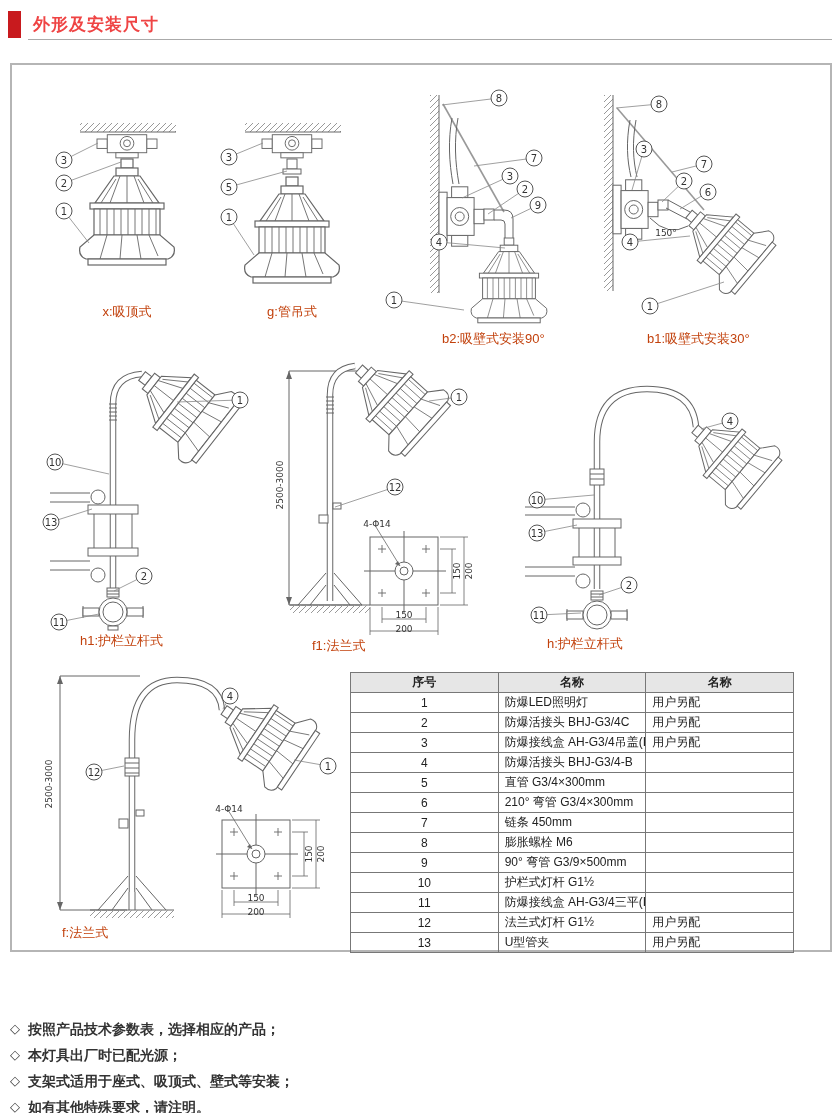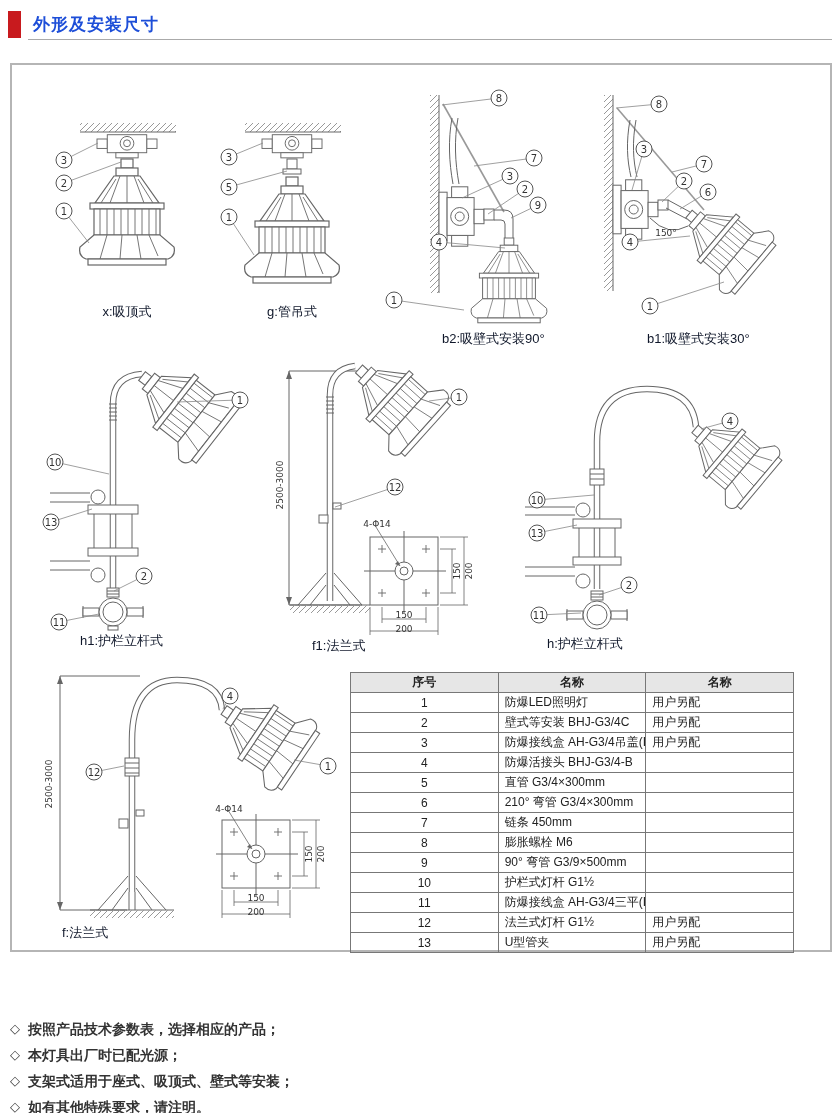--- a/index.html
+++ b/index.html
@@ -1,27 +1,27 @@
 <!DOCTYPE html>
 <html><head>
 <meta charset="utf-8">
 <style>
   html,body{margin:0;padding:0;background:#fff;}
   #page{position:relative;width:840px;height:1113px;background:#fff;overflow:hidden;
         font-family:"Liberation Sans","DejaVu Sans",sans-serif;color:#222;}
   .sec-head{position:absolute;left:8px;width:824px;}
   .sec-row{display:flex;align-items:center;gap:12px;height:28px;}
   .red-bar{width:13px;height:27px;background:#c81a1e;}
-  .sec-title{font-size:17px;font-weight:bold;color:#1d4ed8;letter-spacing:1px;}
+  .sec-title{font-size:17px;font-weight:bold;color:#ef4444;letter-spacing:1px;}
   .sec-rule{height:1px;background:#aaa;margin-left:20px;margin-top:1px;}
   #draw-box{position:absolute;left:10px;top:63px;width:818px;height:885px;
             border:2px solid #b5b5b5;background:#fff;}
   .drawing{position:absolute;}
   .fig{position:absolute;left:0;top:0;overflow:visible;}
-  .draw-label{position:absolute;font-size:13px;color:#0f172a;white-space:nowrap;}
+  .draw-label{position:absolute;font-size:13px;color:#c2410c;white-space:nowrap;}
   .center-label{left:0;width:170px;text-align:center;}
   .ln{fill:none;stroke:#666;stroke-width:1;}
   .shp{fill:#fff;stroke:#666;stroke-width:1;}
   .tube-o{fill:none;stroke:#666;stroke-width:6.5;}
   .tube-i{fill:none;stroke:#fff;stroke-width:4.5;}
   .chain{fill:none;stroke:#999;stroke-width:1.6;}
   .hatchfill{fill:url(#hatch);stroke:none;}
   .callout-num{font:10px "DejaVu Sans",sans-serif;text-anchor:middle;fill:#333;}
   .dim-text{font:9px "DejaVu Sans",sans-serif;text-anchor:middle;fill:#333;}
   .leader{stroke:#888;stroke-width:0.8;}
@@ -380,21 +380,21 @@
             </tr>
           </thead>
         <tbody>
             <tr>
               <td class="c0">1</td>
               <td class="c1">防爆LED照明灯</td>
               <td class="c2">用户另配</td>
             </tr>
             <tr>
               <td class="c0">2</td>
-              <td class="c1">壁式等安装 BHJ-G3/4C</td>
+              <td class="c1">防爆活接头 BHJ-G3/4C</td>
               <td class="c2">用户另配</td>
             </tr>
             <tr>
               <td class="c0">3</td>
               <td class="c1">防爆接线盒 AH-G3/4吊盖(IIC)</td>
               <td class="c2">用户另配</td>
             </tr>
             <tr>
               <td class="c0">4</td>
               <td class="c1">防爆活接头 BHJ-G3/4-B</td>

